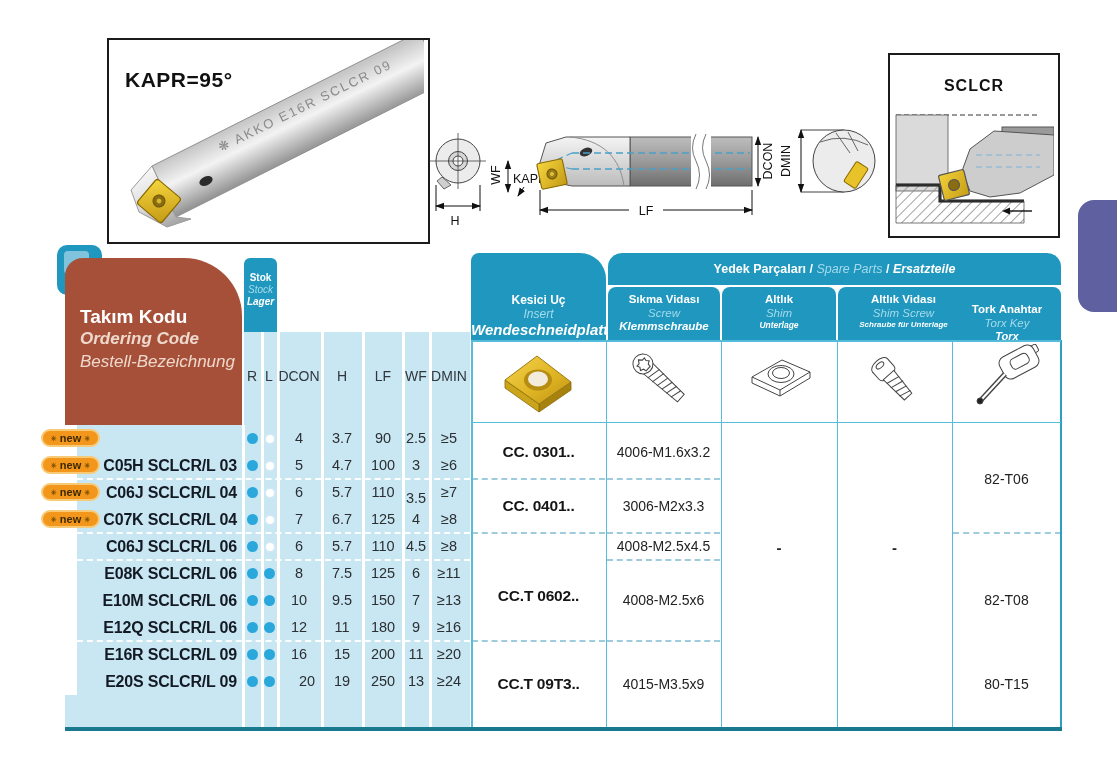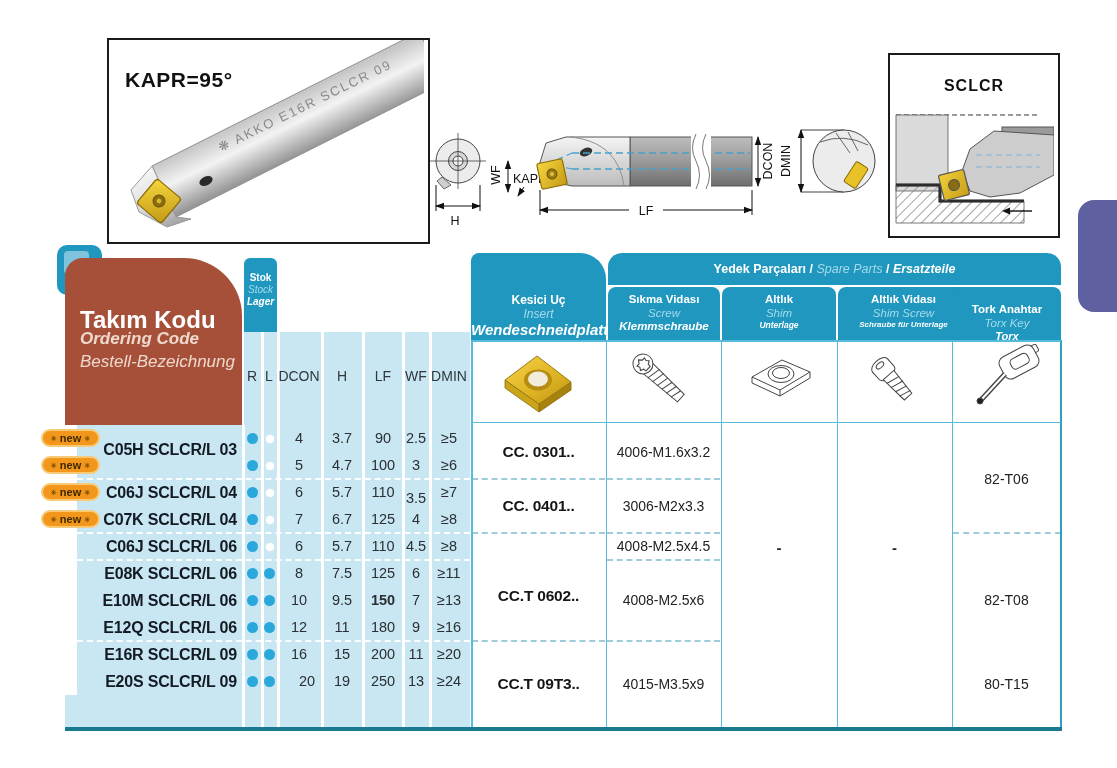--- a/index.html
+++ b/index.html
@@ -8,21 +8,21 @@
   .abs{position:absolute;}
   .box{border:2px solid #1b1b1b;background:#fff;}
   .kapr{font-weight:bold;font-size:21px;color:#111;letter-spacing:.5px;}
   .sclcr-title{font-weight:bold;font-size:16px;color:#111;letter-spacing:1px;text-align:center;}
   .teal{background:#1F97BE;color:#fff;}
   .hdr{text-align:center;line-height:1.18;}
   .t-tr{font-weight:bold;}
   .t-en{font-style:italic;color:#A5DBEC;}
   .t-de{font-style:italic;font-weight:bold;}
   .brown{background:#A6503A;border-radius:18px 58px 0 0;color:#fff;}
-  .brown .l1{font-weight:bold;font-size:24px;color:#fff;}
+  .brown .l1{font-weight:bold;font-size:19px;color:#fff;}
   .brown .l2{font-weight:bold;font-style:italic;font-size:17px;color:#EDD9CC;}
   .brown .l3{font-style:italic;font-size:17px;color:#EDD9CC;}
   .dimlbl{font-size:14px;color:#30373d;text-align:center;}
   .code{font-weight:bold;font-size:16px;color:#131a24;text-align:right;letter-spacing:-.2px;}
   .num{font-size:14.5px;color:#2b2f33;text-align:center;}
   .icode{font-weight:bold;font-size:15.5px;color:#151515;text-align:center;letter-spacing:-.2px;}
   .scode{font-size:14px;color:#222;text-align:center;}
   .dash{font-size:15px;font-weight:bold;color:#222;text-align:center;}
   .dot{border-radius:50%;width:11px;height:11px;}
   .dot.filled{background:#2AA7DB;}
@@ -331,21 +331,21 @@
     <div class="abs dimlbl" style="left: 425px; top: 368px; width: 48px; height: 18px;">DMIN</div>
     <div class="abs badge" style="left: 41px; top: 429px; width: 55px; height: 14px;"><span class="st">✳</span> new <span class="st">✳</span></div>
     <div class="abs dot filled" style="left: 246.5px; top: 433px;"></div>
     <div class="abs dot empty" style="left: 263.5px; top: 433px;"></div>
     <div class="abs num" style="left: 277px; top: 425px; width: 44px; line-height: 27px;">4</div>
     <div class="abs num" style="left: 320px; top: 425px; width: 44px; line-height: 27px;">3.7</div>
     <div class="abs num" style="left: 361px; top: 425px; width: 44px; line-height: 27px;">90</div>
     <div class="abs num" style="left: 394px; top: 425px; width: 44px; line-height: 27px;">2.5</div>
     <div class="abs num" style="left: 427px; top: 425px; width: 44px; line-height: 27px;">≥5</div>
     <div class="abs badge" style="left: 41px; top: 456px; width: 55px; height: 14px;"><span class="st">✳</span> new <span class="st">✳</span></div>
-    <div class="abs code" style="left: 77px; top: 436px; width: 160px; line-height: 27px;">C05H SCLCR/L 03</div>
+    <div class="abs code" style="left: 77px; top: 452px; width: 160px; line-height: 27px;">C05H SCLCR/L 03</div>
     <div class="abs dot filled" style="left: 246.5px; top: 460px;"></div>
     <div class="abs dot empty" style="left: 263.5px; top: 460px;"></div>
     <div class="abs num" style="left: 277px; top: 452px; width: 44px; line-height: 27px;">5</div>
     <div class="abs num" style="left: 320px; top: 452px; width: 44px; line-height: 27px;">4.7</div>
     <div class="abs num" style="left: 361px; top: 452px; width: 44px; line-height: 27px;">100</div>
     <div class="abs num" style="left: 394px; top: 452px; width: 44px; line-height: 27px;">3</div>
     <div class="abs num" style="left: 427px; top: 452px; width: 44px; line-height: 27px;">≥6</div>
     <div class="abs badge" style="left: 41px; top: 483px; width: 55px; height: 14px;"><span class="st">✳</span> new <span class="st">✳</span></div>
     <div class="abs code" style="left: 77px; top: 479px; width: 160px; line-height: 27px;">C06J SCLCR/L 04</div>
     <div class="abs dot filled" style="left: 246.5px; top: 487px;"></div>
@@ -378,21 +378,21 @@
     <div class="abs num" style="left: 277px; top: 560px; width: 44px; line-height: 27px;">8</div>
     <div class="abs num" style="left: 320px; top: 560px; width: 44px; line-height: 27px;">7.5</div>
     <div class="abs num" style="left: 361px; top: 560px; width: 44px; line-height: 27px;">125</div>
     <div class="abs num" style="left: 394px; top: 560px; width: 44px; line-height: 27px;">6</div>
     <div class="abs num" style="left: 427px; top: 560px; width: 44px; line-height: 27px;">≥11</div>
     <div class="abs code" style="left: 77px; top: 587px; width: 160px; line-height: 27px;">E10M SCLCR/L 06</div>
     <div class="abs dot filled" style="left: 246.5px; top: 595px;"></div>
     <div class="abs dot filled" style="left: 263.5px; top: 595px;"></div>
     <div class="abs num" style="left: 277px; top: 587px; width: 44px; line-height: 27px;">10</div>
     <div class="abs num" style="left: 320px; top: 587px; width: 44px; line-height: 27px;">9.5</div>
-    <div class="abs num" style="left: 361px; top: 587px; width: 44px; line-height: 27px; font-weight: bold;">150</div>
+    <div class="abs num" style="left: 361px; top: 587px; width: 44px; line-height: 27px;">150</div>
     <div class="abs num" style="left: 394px; top: 587px; width: 44px; line-height: 27px;">7</div>
     <div class="abs num" style="left: 427px; top: 587px; width: 44px; line-height: 27px;">≥13</div>
     <div class="abs code" style="left: 77px; top: 614px; width: 160px; line-height: 27px;">E12Q SCLCR/L 06</div>
     <div class="abs dot filled" style="left: 246.5px; top: 622px;"></div>
     <div class="abs dot filled" style="left: 263.5px; top: 622px;"></div>
     <div class="abs num" style="left: 277px; top: 614px; width: 44px; line-height: 27px;">12</div>
     <div class="abs num" style="left: 320px; top: 614px; width: 44px; line-height: 27px;">11</div>
     <div class="abs num" style="left: 361px; top: 614px; width: 44px; line-height: 27px;">180</div>
     <div class="abs num" style="left: 394px; top: 614px; width: 44px; line-height: 27px;">9</div>
     <div class="abs num" style="left: 427px; top: 614px; width: 44px; line-height: 27px;">≥16</div>

